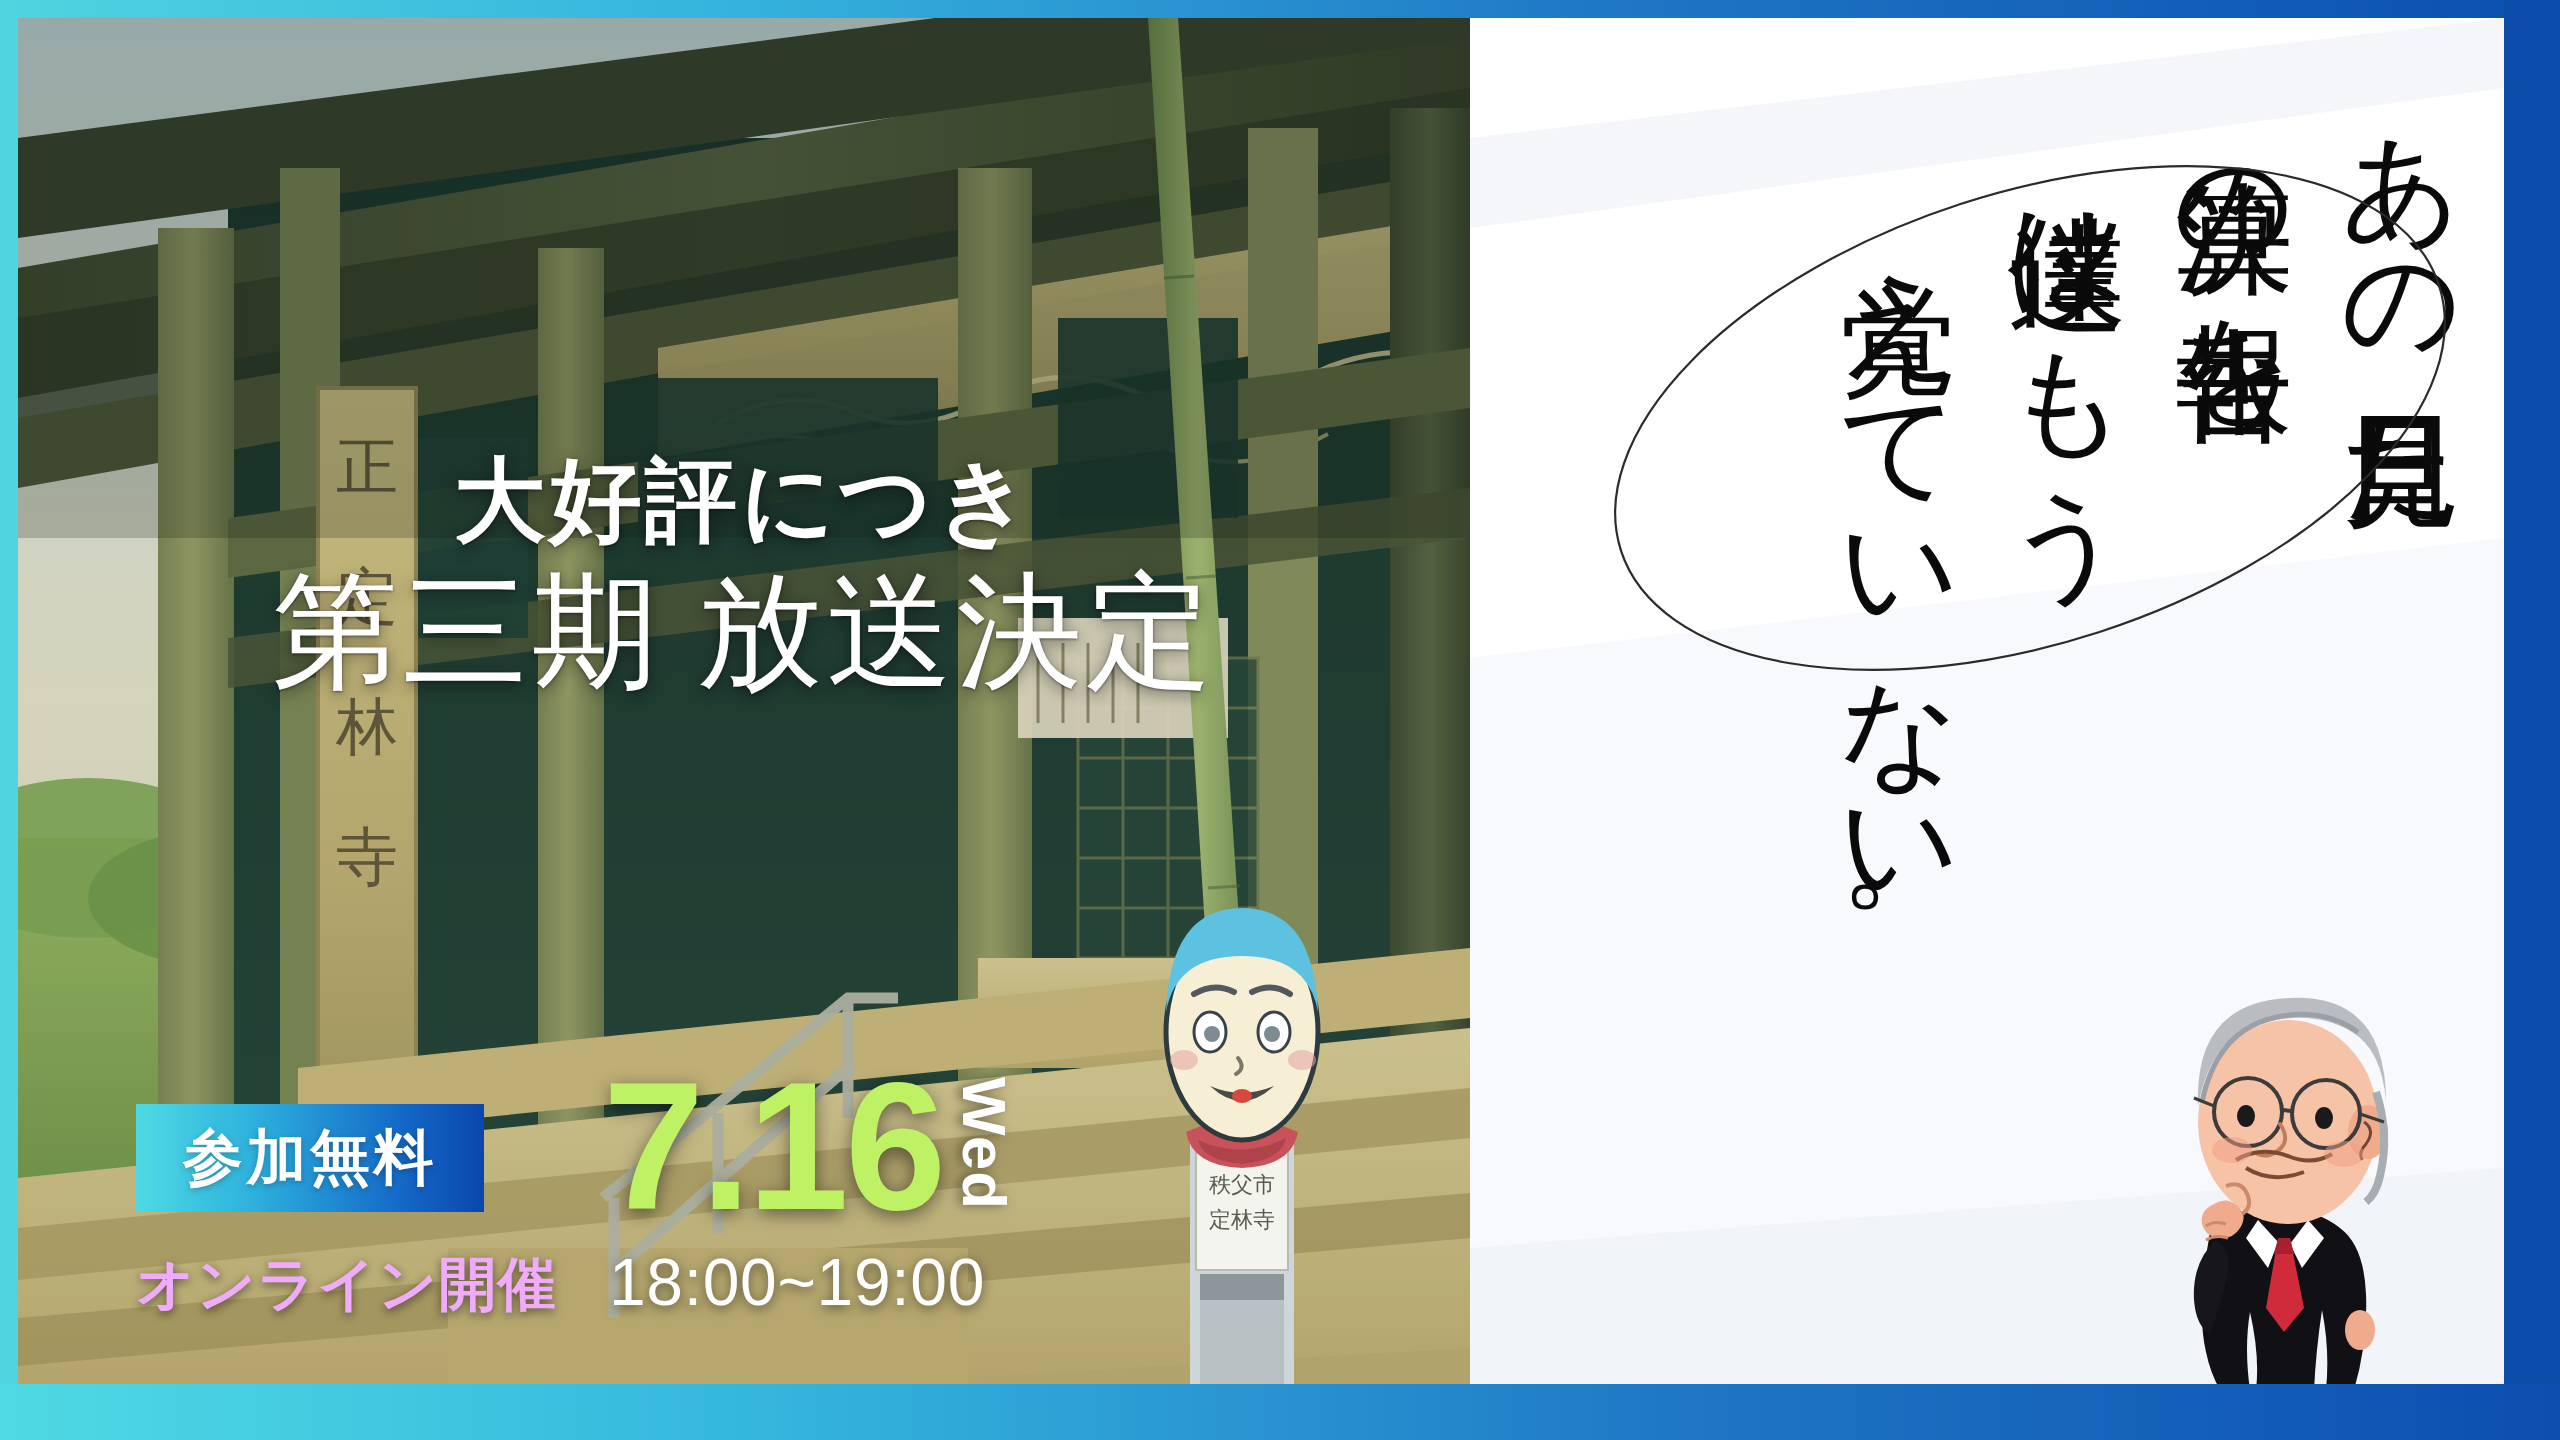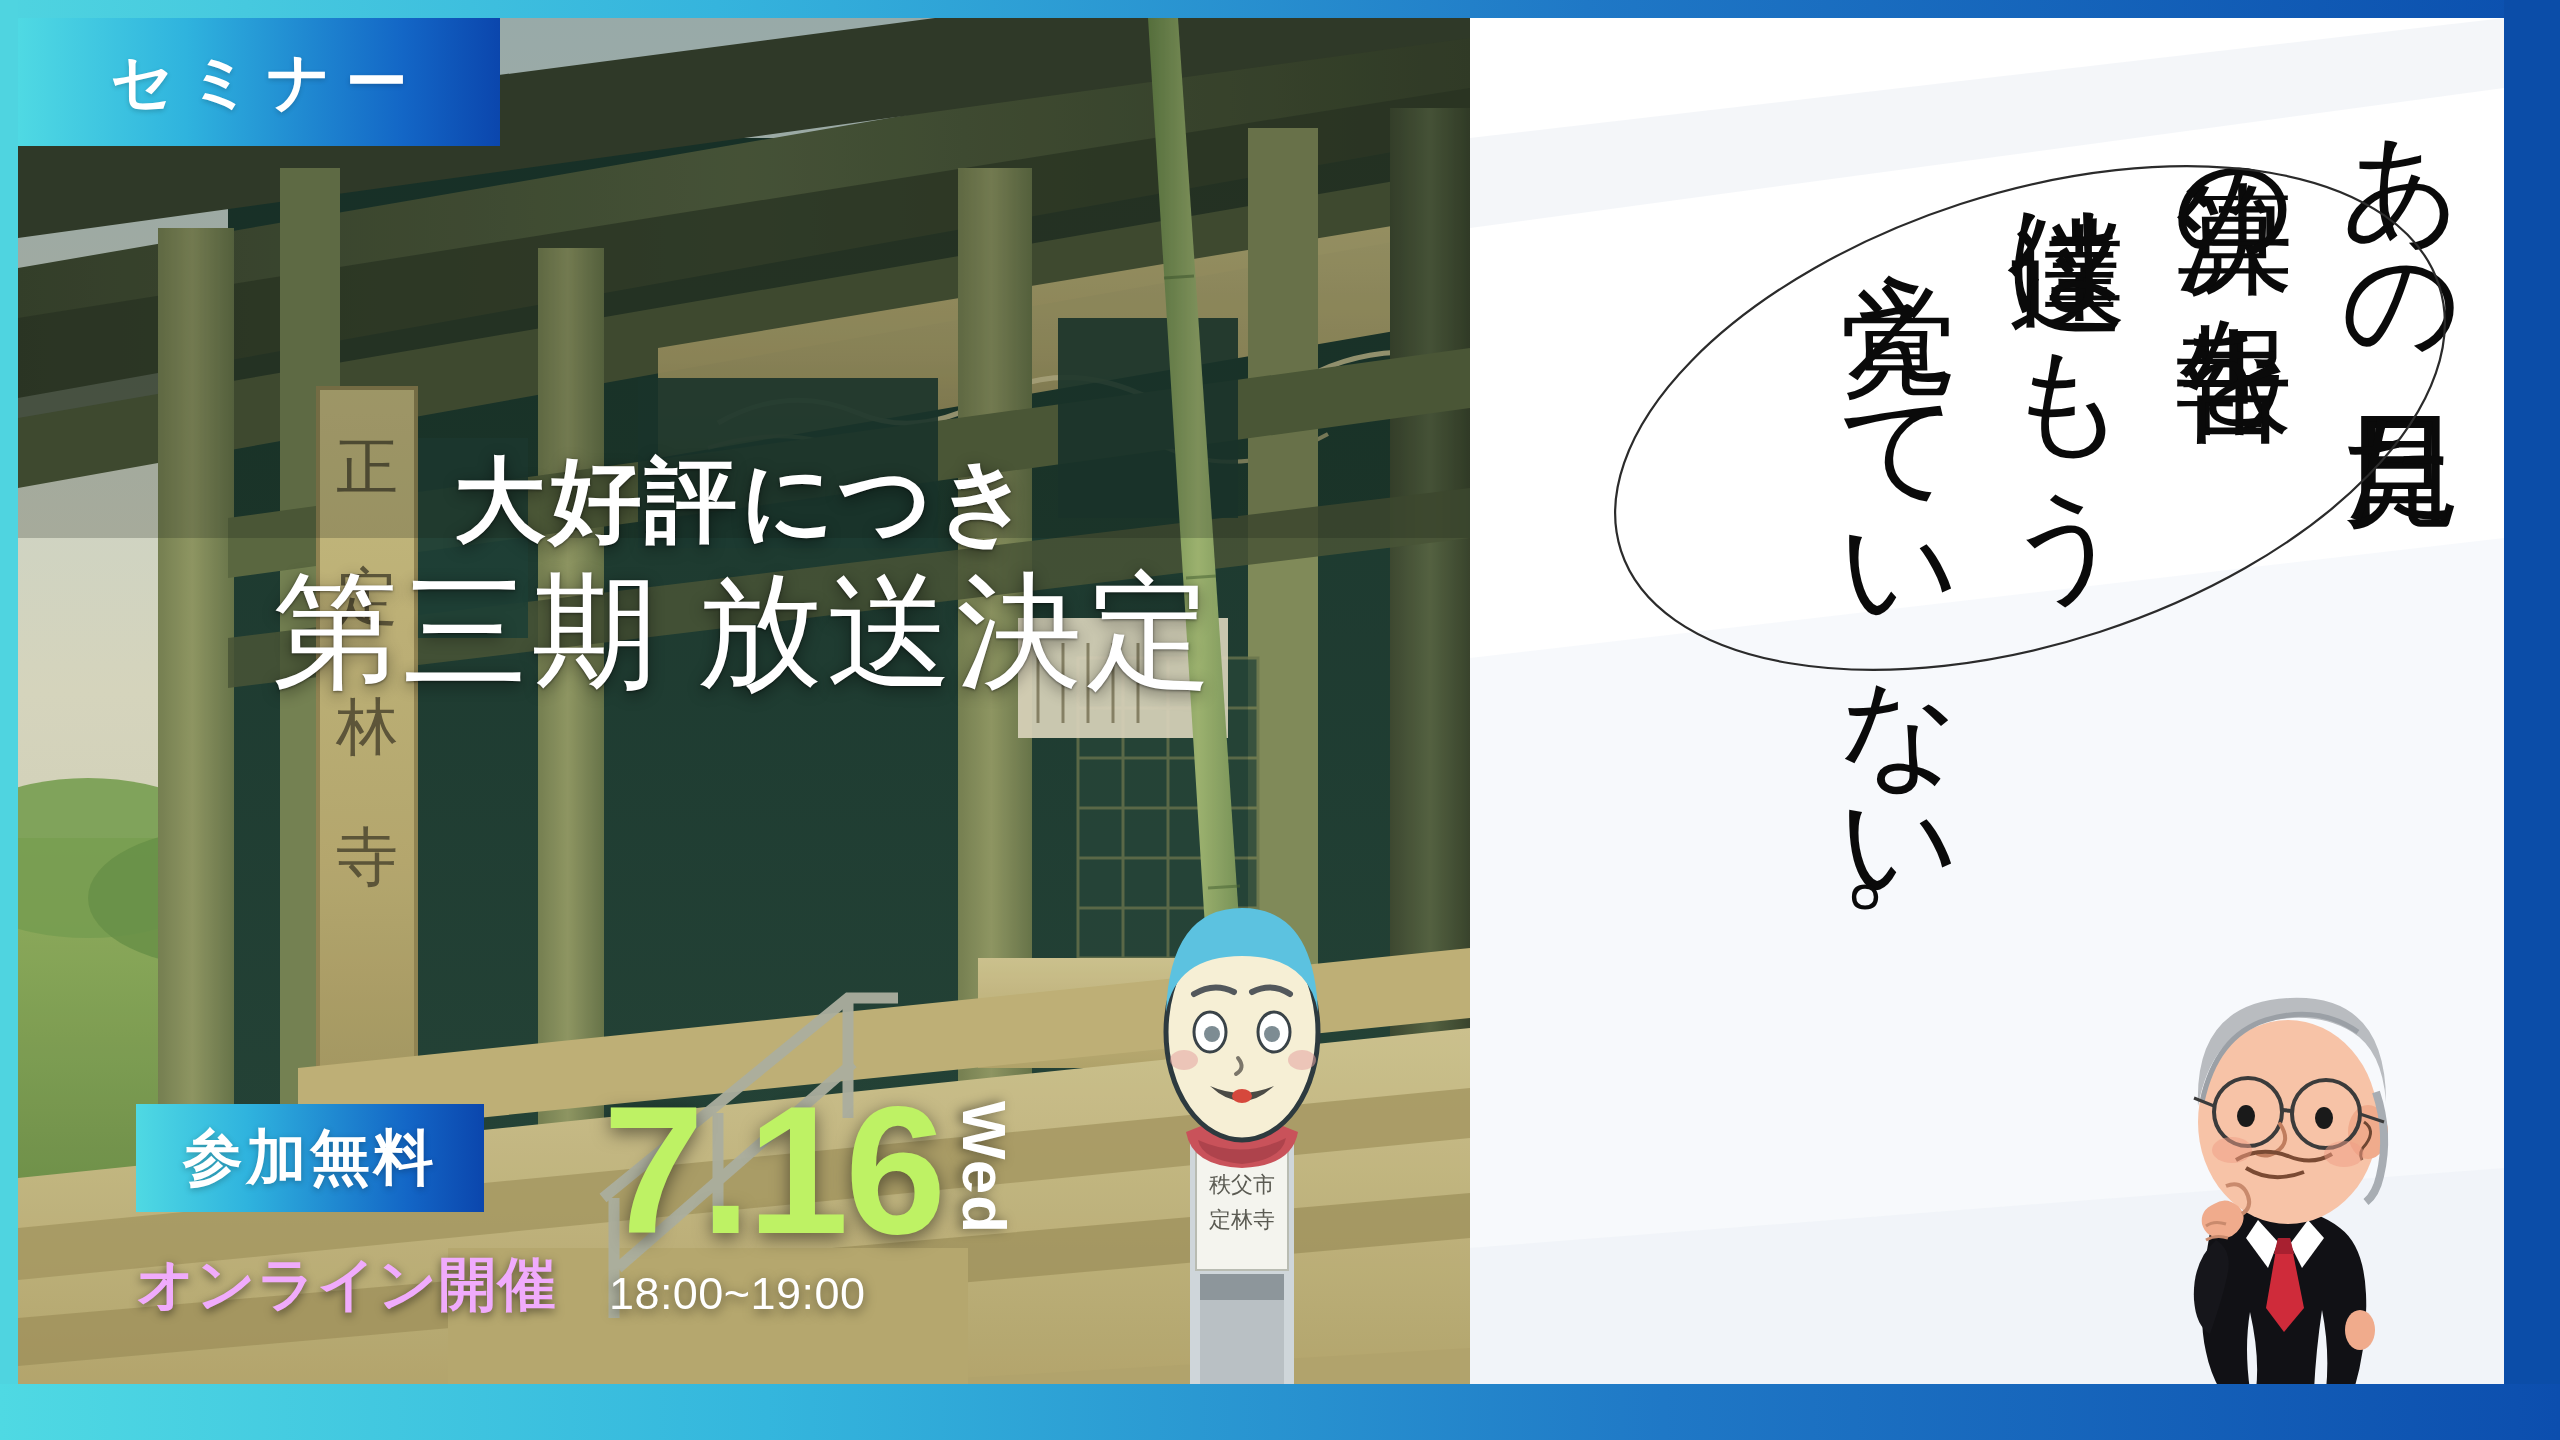--- a/index.html
+++ b/index.html
@@ -83,21 +83,21 @@
     letter-spacing:-.02em;
     text-shadow:0 5px 18px rgba(0,0,0,.5);
   }
   .date-dow{
     color:#ffffff;font-size:62px;font-weight:700;
     writing-mode:vertical-rl;text-orientation:mixed;
     margin-left:6px;margin-top:14px;letter-spacing:.02em;
     text-shadow:0 4px 12px rgba(0,0,0,.5);
   }
   .time-text{
-    color:#ffffff;font-size:45px;font-weight:400;letter-spacing:.01em;
+    color:#ffffff;font-size:66px;font-weight:400;letter-spacing:.01em;
     margin-top:14px;margin-left:6px;
     text-shadow:0 3px 12px rgba(0,0,0,.55);
   }
 
   
   .doll{position:absolute;right:138px;bottom:0;width:180px;height:540px;z-index:30;}
 
   
   .white-panel{
     position:absolute;left:1470px;top:18px;width:1034px;height:1404px;
@@ -299,23 +299,20 @@
       <path d="M58,204 q32,30 64,0 q-32,14 -64,0z" fill="#4b4b46"></path>
       <ellipse cx="90" cy="214" rx="10" ry="7" fill="#d6483c"></ellipse>
 
       <ellipse cx="32" cy="178" rx="14" ry="10" fill="#e3a3a0" opacity=".55"></ellipse>
       <ellipse cx="150" cy="178" rx="14" ry="10" fill="#e3a3a0" opacity=".55"></ellipse>
 
       <rect x="48" y="392" width="84" height="148" fill="#b9c0c4"></rect>
       <rect x="48" y="392" width="84" height="26" fill="#8d969b"></rect>
     </svg>
 
-    <div class="seminar-tag">
-      <span>セミナー</span>
-    </div>
 
     <div class="headline">
       <span class="line1">大好評につき</span>
       <span class="line2">第三期 放送決定</span>
     </div>
 
     <div class="info">
       <div class="info-left">
         <div class="free-badge">
           <span>参加無料</span>

